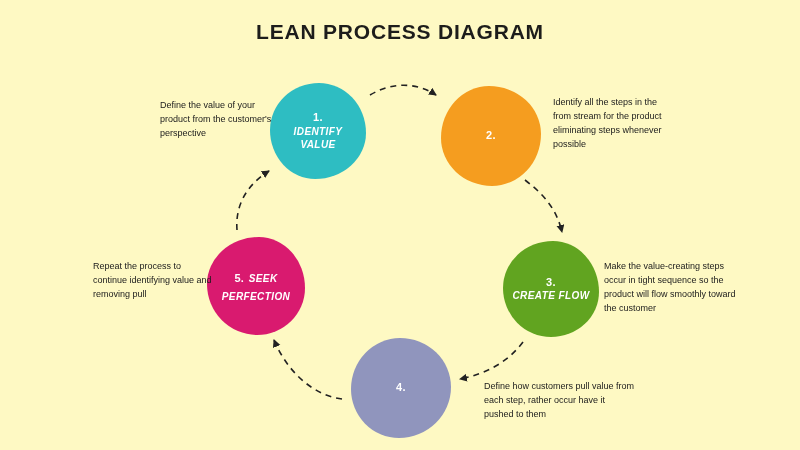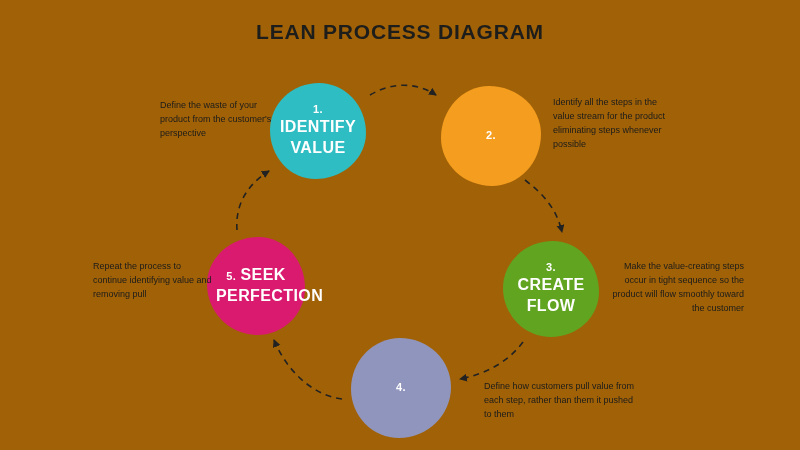--- a/index.html
+++ b/index.html
@@ -4,21 +4,21 @@
 <style>
   html,body{margin:0;padding:0;}
   body{
     font-family:"Liberation Sans","DejaVu Sans",sans-serif;
     background:#ffffff;
   }
   .canvas{
     position:relative;
     width:800px;height:450px;
     margin:0 auto;
-    background:#a16207;
+    background:#fef9c3;
     overflow:hidden;
   }
   .title{
     position:absolute;left:0;right:0;top:20px;
     text-align:center;
     font-size:21px;font-weight:700;
     letter-spacing:.8px;
     color:#1d1d1b;
     margin:0;
   }
@@ -30,37 +30,37 @@
     position:absolute;
     width:96px;height:96px;
     display:flex;flex-direction:column;
     align-items:center;justify-content:center;
     color:#ffffff;text-align:center;
     font-weight:700;
     box-sizing:border-box;
     padding:6px;
   }
   .step .num{font-size:11px;line-height:1.25;letter-spacing:.3px;}
-  .step .lbl{font-size:16px;line-height:1.3;letter-spacing:.4px;text-transform:uppercase;}
+  .step .lbl{font-size:10px;line-height:1.3;letter-spacing:.4px;text-transform:uppercase;font-style:italic;}
   .step-1{left:270px;top:83px;border-radius:51% 49% 53% 47% / 49% 52% 48% 51%;}
   .step-2{left:441px;top:86px;width:100px;height:100px;border-radius:48% 52% 49% 51% / 52% 48% 52% 48%;}
   .step-3{left:503px;top:241px;border-radius:52% 48% 50% 50% / 49% 53% 47% 51%;}
   .step-4{left:351px;top:338px;width:100px;height:100px;border-radius:49% 51% 52% 48% / 51% 49% 51% 49%;}
   .step-5{left:207px;top:237px;width:98px;height:98px;border-radius:53% 47% 49% 51% / 48% 52% 48% 52%;}
   .step-5 .num,.step-5 .lbl{display:inline;}
   .step-5 .stack{display:block;max-width:80px;}
   .desc{
     position:absolute;
     font-size:9px;line-height:1.55;
     color:#1b1b1b;
     font-weight:500;
   }
   .desc-1{left:160px;top:99px;width:112px;}
   .desc-2{left:553px;top:96px;width:124px;}
-  .desc-3{left:604px;top:260px;width:140px;text-align:right;}
+  .desc-3{left:604px;top:260px;width:140px;}
   .desc-4{left:484px;top:380px;width:152px;}
   .desc-5{left:93px;top:260px;width:120px;}
 </style>
 </head>
 <body>
 
 <div class="canvas">
 
   <h1 class="title" style="color: rgb(29, 29, 27);">LEAN PROCESS DIAGRAM</h1>
 
@@ -95,19 +95,19 @@
     <div class="num">4.</div>
   </div>
 
   <div class="step step-5" style="background: rgb(217, 26, 111);">
     <span class="stack">
       <span class="num">5.</span>
       <span class="lbl">SEEK PERFECTION</span>
     </span>
   </div>
 
-  <div class="desc desc-1">Define the waste of your product from the customer's perspective</div>
-  <div class="desc desc-2">Identify all the steps in the value stream for the product eliminating steps whenever possible</div>
+  <div class="desc desc-1">Define the value of your product from the customer's perspective</div>
+  <div class="desc desc-2">Identify all the steps in the from stream for the product eliminating steps whenever possible</div>
   <div class="desc desc-3">Make the value-creating steps occur in tight sequence so the product will flow smoothly toward the customer</div>
-  <div class="desc desc-4">Define how customers pull value from each step, rather than them it pushed to them</div>
+  <div class="desc desc-4">Define how customers pull value from each step, rather occur have it pushed to them</div>
   <div class="desc desc-5">Repeat the process to continue identifying value and removing pull</div>
 
 </div>
 
 </body></html>

